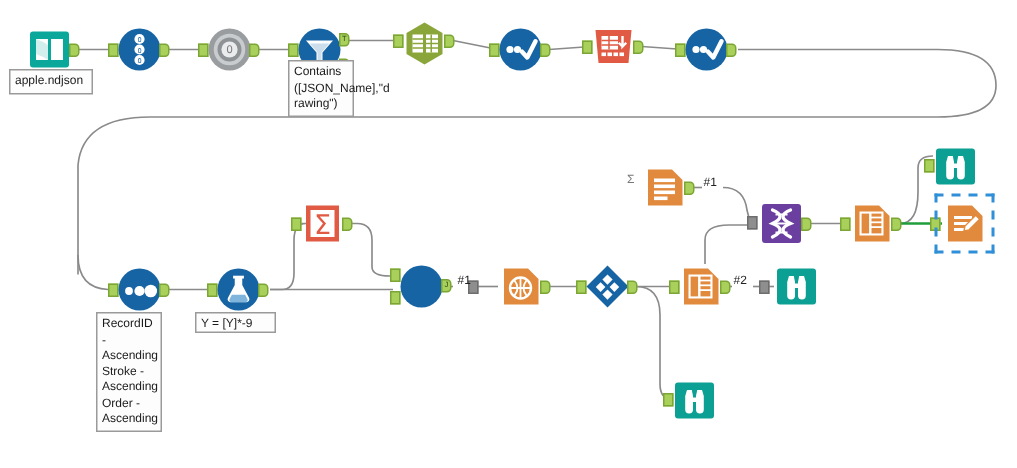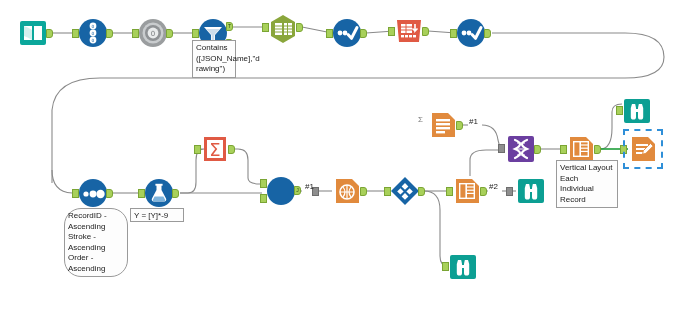--- a/index.html
+++ b/index.html
@@ -369,37 +369,35 @@
       <path d="M4 3h16l7 7v17H4z" fill="#e18a3d"></path>
       <g fill="#ffffff">
           <rect x="8" y="10" width="12" height="2"></rect>
           <rect x="8" y="14" width="12" height="2"></rect>
           <rect x="8" y="18" width="9" height="2"></rect>
         </g>
       <path d="M22.5 9.5l2.6 2.6-7.2 7.2-3.3.7.7-3.3z" fill="#ffffff" stroke="#e18a3d" stroke-width=".9"></path>
     </svg>
   </div>
 
+  <div class="note" style="left:6px;top:46px;width:56px;">apple.ndjson</div>
 
   <div class="note" style="left:192px;top:40px;width:44px;">Contains
 ([JSON_Name],"d
 rawing")</div>
 
-  <div class="note" style="left:64px;top:208px;width:64px;border-radius:17px;">RecordID -
+  <div class="note" style="left:64px;top:208px;width:44px;">RecordID -
 Ascending
 Stroke -
 Ascending
 Order -
 Ascending</div>
 
   <div class="note" style="left:130px;top:208px;width:54px;height:14px;">Y = [Y]*-9</div>
 
 
 
-  <div class="note" style="left:556px;top:160px;width:62px;">Vertical Layout
-Each Individual
-Record</div>
 
   <div class="conlabel" style="left:305px;top:182px;">#1</div>
   <div class="conlabel" style="left:469px;top:117px;">#1</div>
   <div class="conlabel" style="left:489px;top:182px;">#2</div>
 
 </div>
 
 </body></html>

